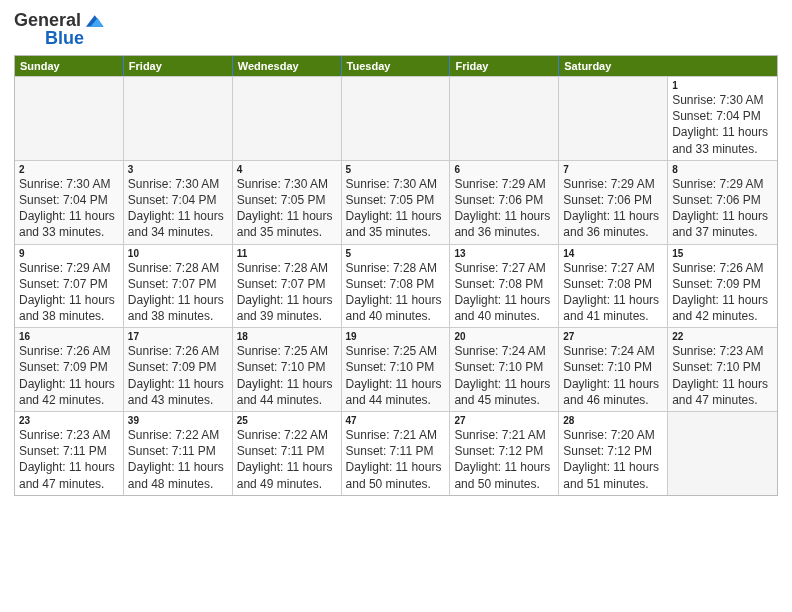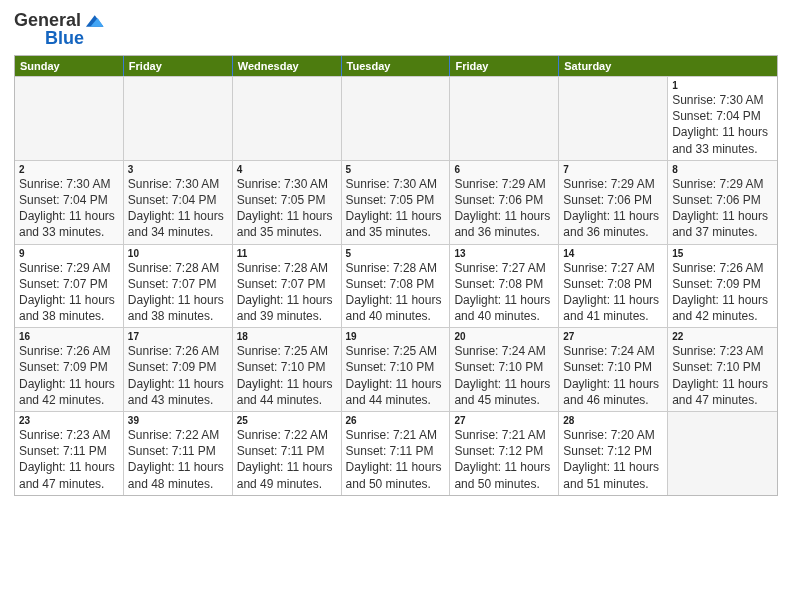--- a/index.html
+++ b/index.html
@@ -330,21 +330,21 @@
 and 48 minutes.</div>
           </div>
           <div class="cal-cell">
             <span class="day-num">25</span>
             <div class="cell-text" style="white-space: pre-line;">Sunrise: 7:22 AM
 Sunset: 7:11 PM
 Daylight: 11 hours
 and 49 minutes.</div>
           </div>
           <div class="cal-cell">
-            <span class="day-num">26</span>
+            <span class="day-num">47</span>
             <div class="cell-text" style="white-space: pre-line;">Sunrise: 7:21 AM
 Sunset: 7:11 PM
 Daylight: 11 hours
 and 50 minutes.</div>
           </div>
           <div class="cal-cell">
             <span class="day-num">27</span>
             <div class="cell-text" style="white-space: pre-line;">Sunrise: 7:21 AM
 Sunset: 7:12 PM
 Daylight: 11 hours

